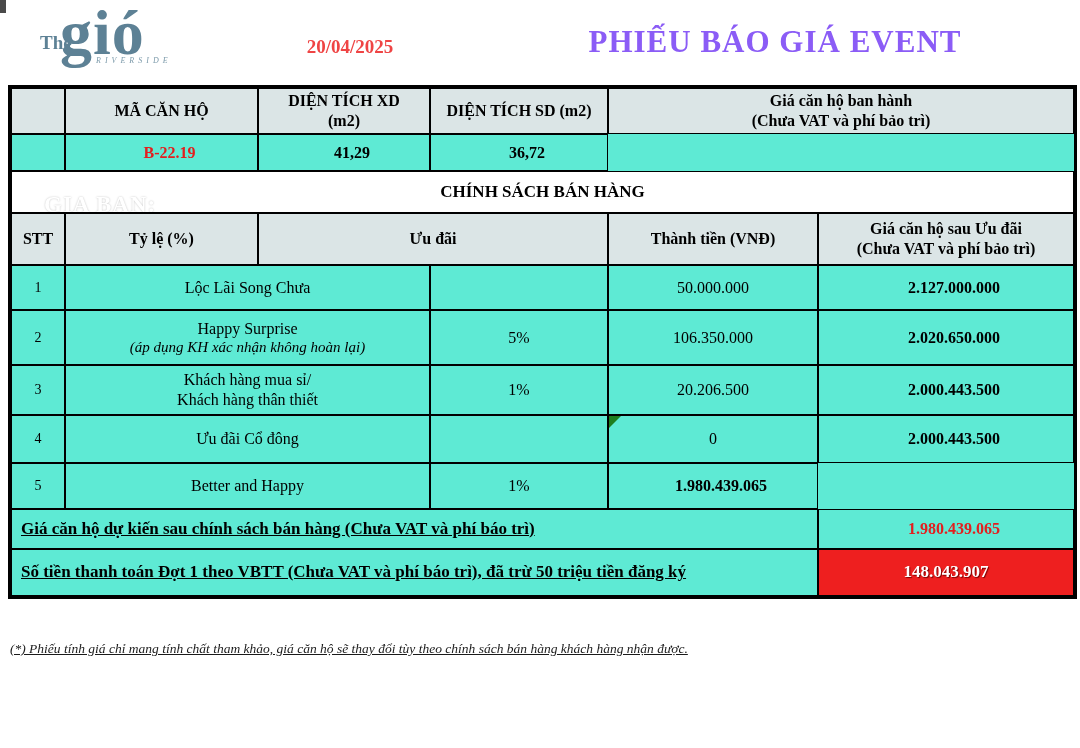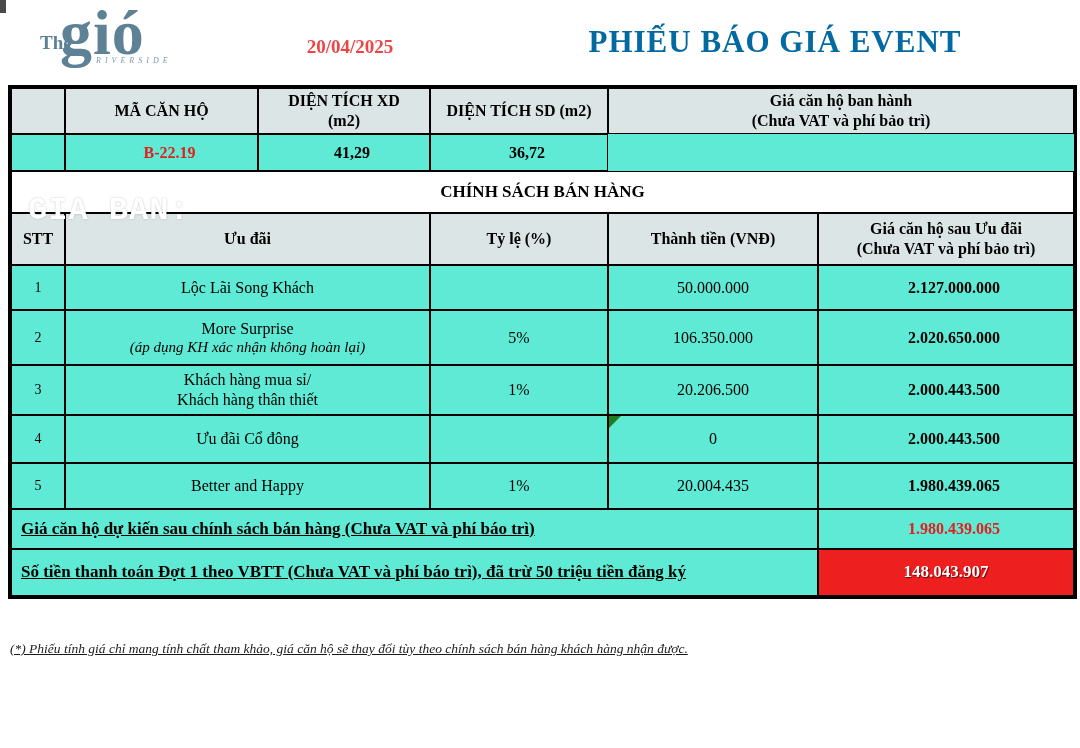--- a/index.html
+++ b/index.html
@@ -19,21 +19,21 @@
   .logo .the { position:absolute; left:16px; top:22px; font-size:19px; font-weight:bold; }
   .logo .gio { position:absolute; left:36px; top:-14px; font-size:64px; font-weight:bold; letter-spacing:1px; }
   .logo .riverside { position:absolute; left:72px; top:46px; font-size:8px; letter-spacing:4px; color:#7d9bab;font-style:italic; }
 
   .doc-date {
     position:absolute; left:245px; top:36px; width:210px;
     text-align:center; font-size:19px; font-weight:bold; color:#ef4444;
   }
   .doc-title {
     position:absolute; left:540px; top:24px; width:470px;
-    text-align:center; font-size:31px; font-weight:bold; color:#0369a1;
+    text-align:center; font-size:31px; font-weight:bold; color:#8b5cf6;
     letter-spacing:1px;
   }
 
   
   .tbl {
     position:absolute; left:8px; top:85px;
     display:grid;
     grid-template-columns:54px 193px 172px 178px 210px 256px;
     grid-template-rows:46px 37px 42px 52px 45px 55px 50px 48px 46px 40px 47px;
     border:3px solid #000;
@@ -67,23 +67,23 @@
   }
   .marker::before {
     content:""; position:absolute; left:0; top:0;
     width:0; height:0;
     border-top:12px solid #1e7e1e;
     border-right:12px solid transparent;
   }
 
   
   .caption-overlay {
-    position:absolute; left:28px; top:192px;
-    font-family:Liberation Mono, monospace;
-    font-size:32px; font-weight:bold; color:#ffffff;
+    position:absolute; left:44px; top:192px;
+    font-family:Liberation Serif, serif;
+    font-size:23px; font-weight:bold; color:#ffffff;
     letter-spacing:1px;
     text-shadow:0 0 2px rgba(0,0,0,0.25);
     z-index:5;
   }
 
   
   .footnote {
     position:absolute; left:10px; top:601px; width:740px;
     font-style:italic; font-size:13.5px; color:#1a1a1a;
     text-decoration:underline;
@@ -118,40 +118,40 @@
   </div>
 
   <div class="cell"></div>
   <div class="cell bold red">B-22.19</div>
   <div class="cell bold">41,29</div>
   <div class="cell bold">36,72</div>
 
   <div class="cell band spall">CHÍNH SÁCH BÁN HÀNG</div>
 
   <div class="cell hd">STT</div>
+  <div class="cell hd">Tỷ lệ (%)</div>
   <div class="cell hd sp2">Ưu đãi</div>
-  <div class="cell hd">Tỷ lệ (%)</div>
   <div class="cell hd">Thành tiền (VNĐ)</div>
   <div class="cell hd">
     <span>Giá căn hộ sau Ưu đãi</span>
     <span>(Chưa VAT và phí bảo trì)</span>
   </div>
 
   <div class="cell small">1</div>
   <div class="cell sp2">
-    <span>Lộc Lãi Song Khách</span>
+    <span>Lộc Lãi Song Chưa</span>
 
   </div>
   <div class="cell"></div>
   <div class="cell">50.000.000</div>
   <div class="cell bold">2.127.000.000</div>
 
   <div class="cell small">2</div>
   <div class="cell sp2">
-    <span>More Surprise</span>
+    <span>Happy Surprise</span>
 
     <span class="note">(áp dụng KH xác nhận không hoàn lại)</span>
   </div>
   <div class="cell">5%</div>
   <div class="cell">106.350.000</div>
   <div class="cell bold">2.020.650.000</div>
 
   <div class="cell small">3</div>
   <div class="cell sp2">
     <span>Khách hàng mua sỉ/</span>
@@ -170,21 +170,20 @@
   <div class="cell"></div>
   <div class="cell marker">0</div>
   <div class="cell bold">2.000.443.500</div>
 
   <div class="cell small">5</div>
   <div class="cell sp2">
     <span>Better and Happy</span>
 
   </div>
   <div class="cell">1%</div>
-  <div class="cell">20.004.435</div>
   <div class="cell bold">1.980.439.065</div>
 
   <div class="cell sum-label sp5 left">Giá căn hộ dự kiến sau chính sách bán hàng (Chưa VAT và phí báo trì)</div>
   <div class="cell bold red">1.980.439.065</div>
 
   <div class="cell sum-label sp5 left">Số tiền thanh toán Đợt 1 theo VBTT (Chưa VAT và phí báo trì), đã trừ 50 triệu tiền đăng ký</div>
   <div class="cell pay-cell">148.043.907</div>
 
 </div>
 

